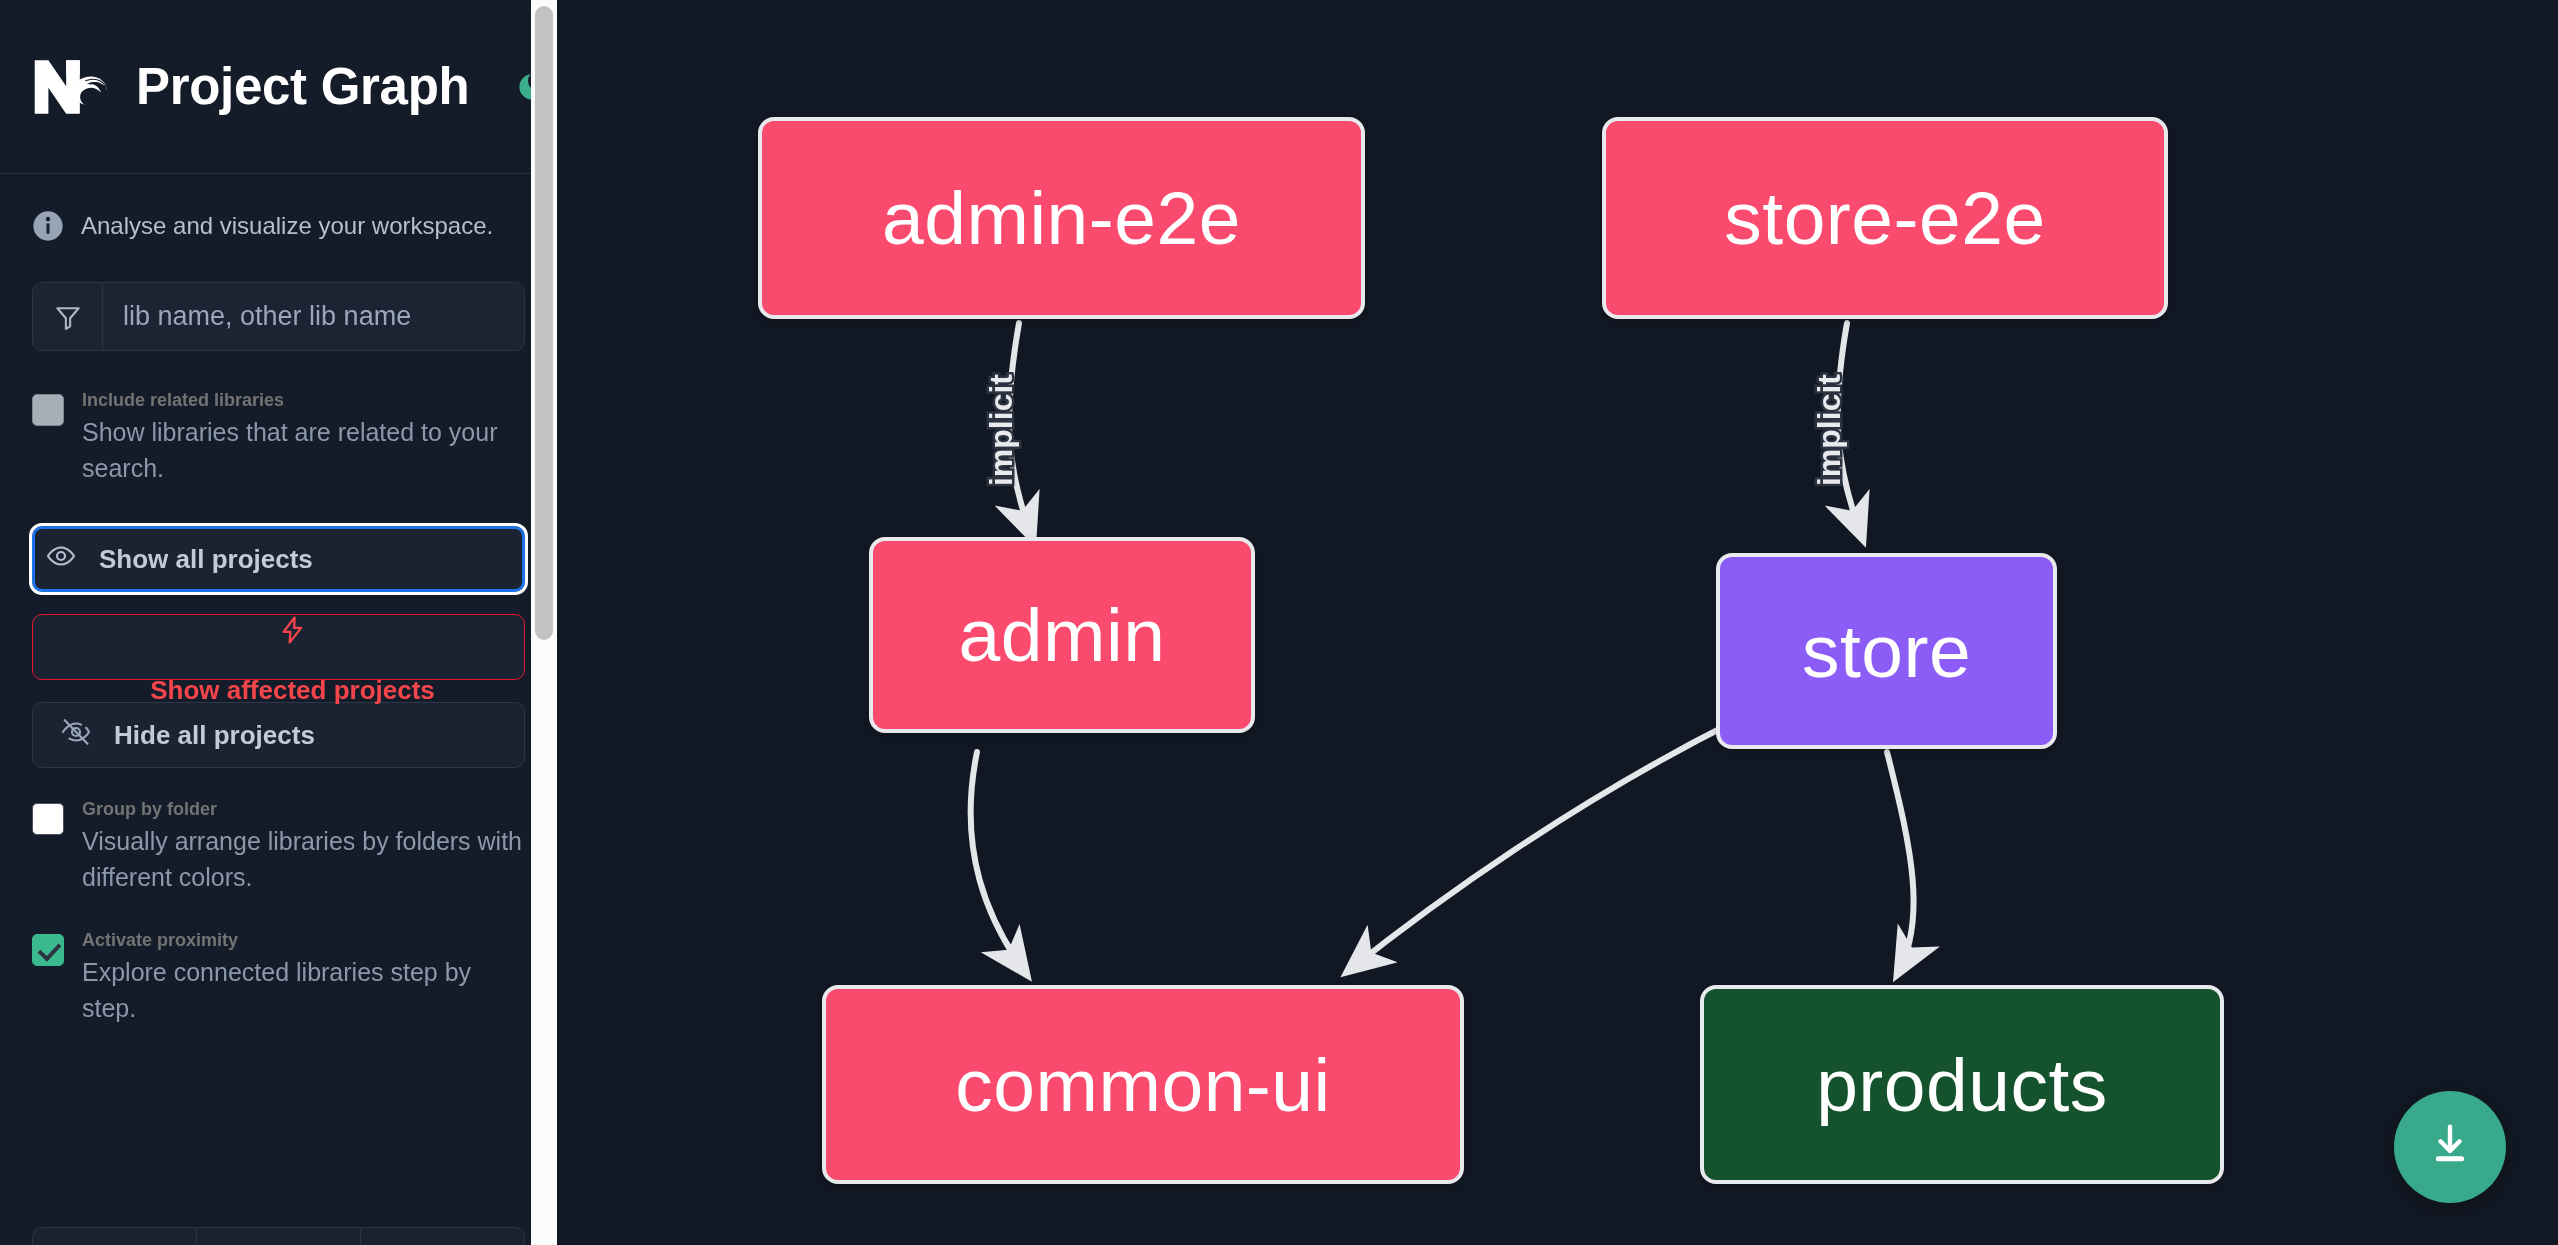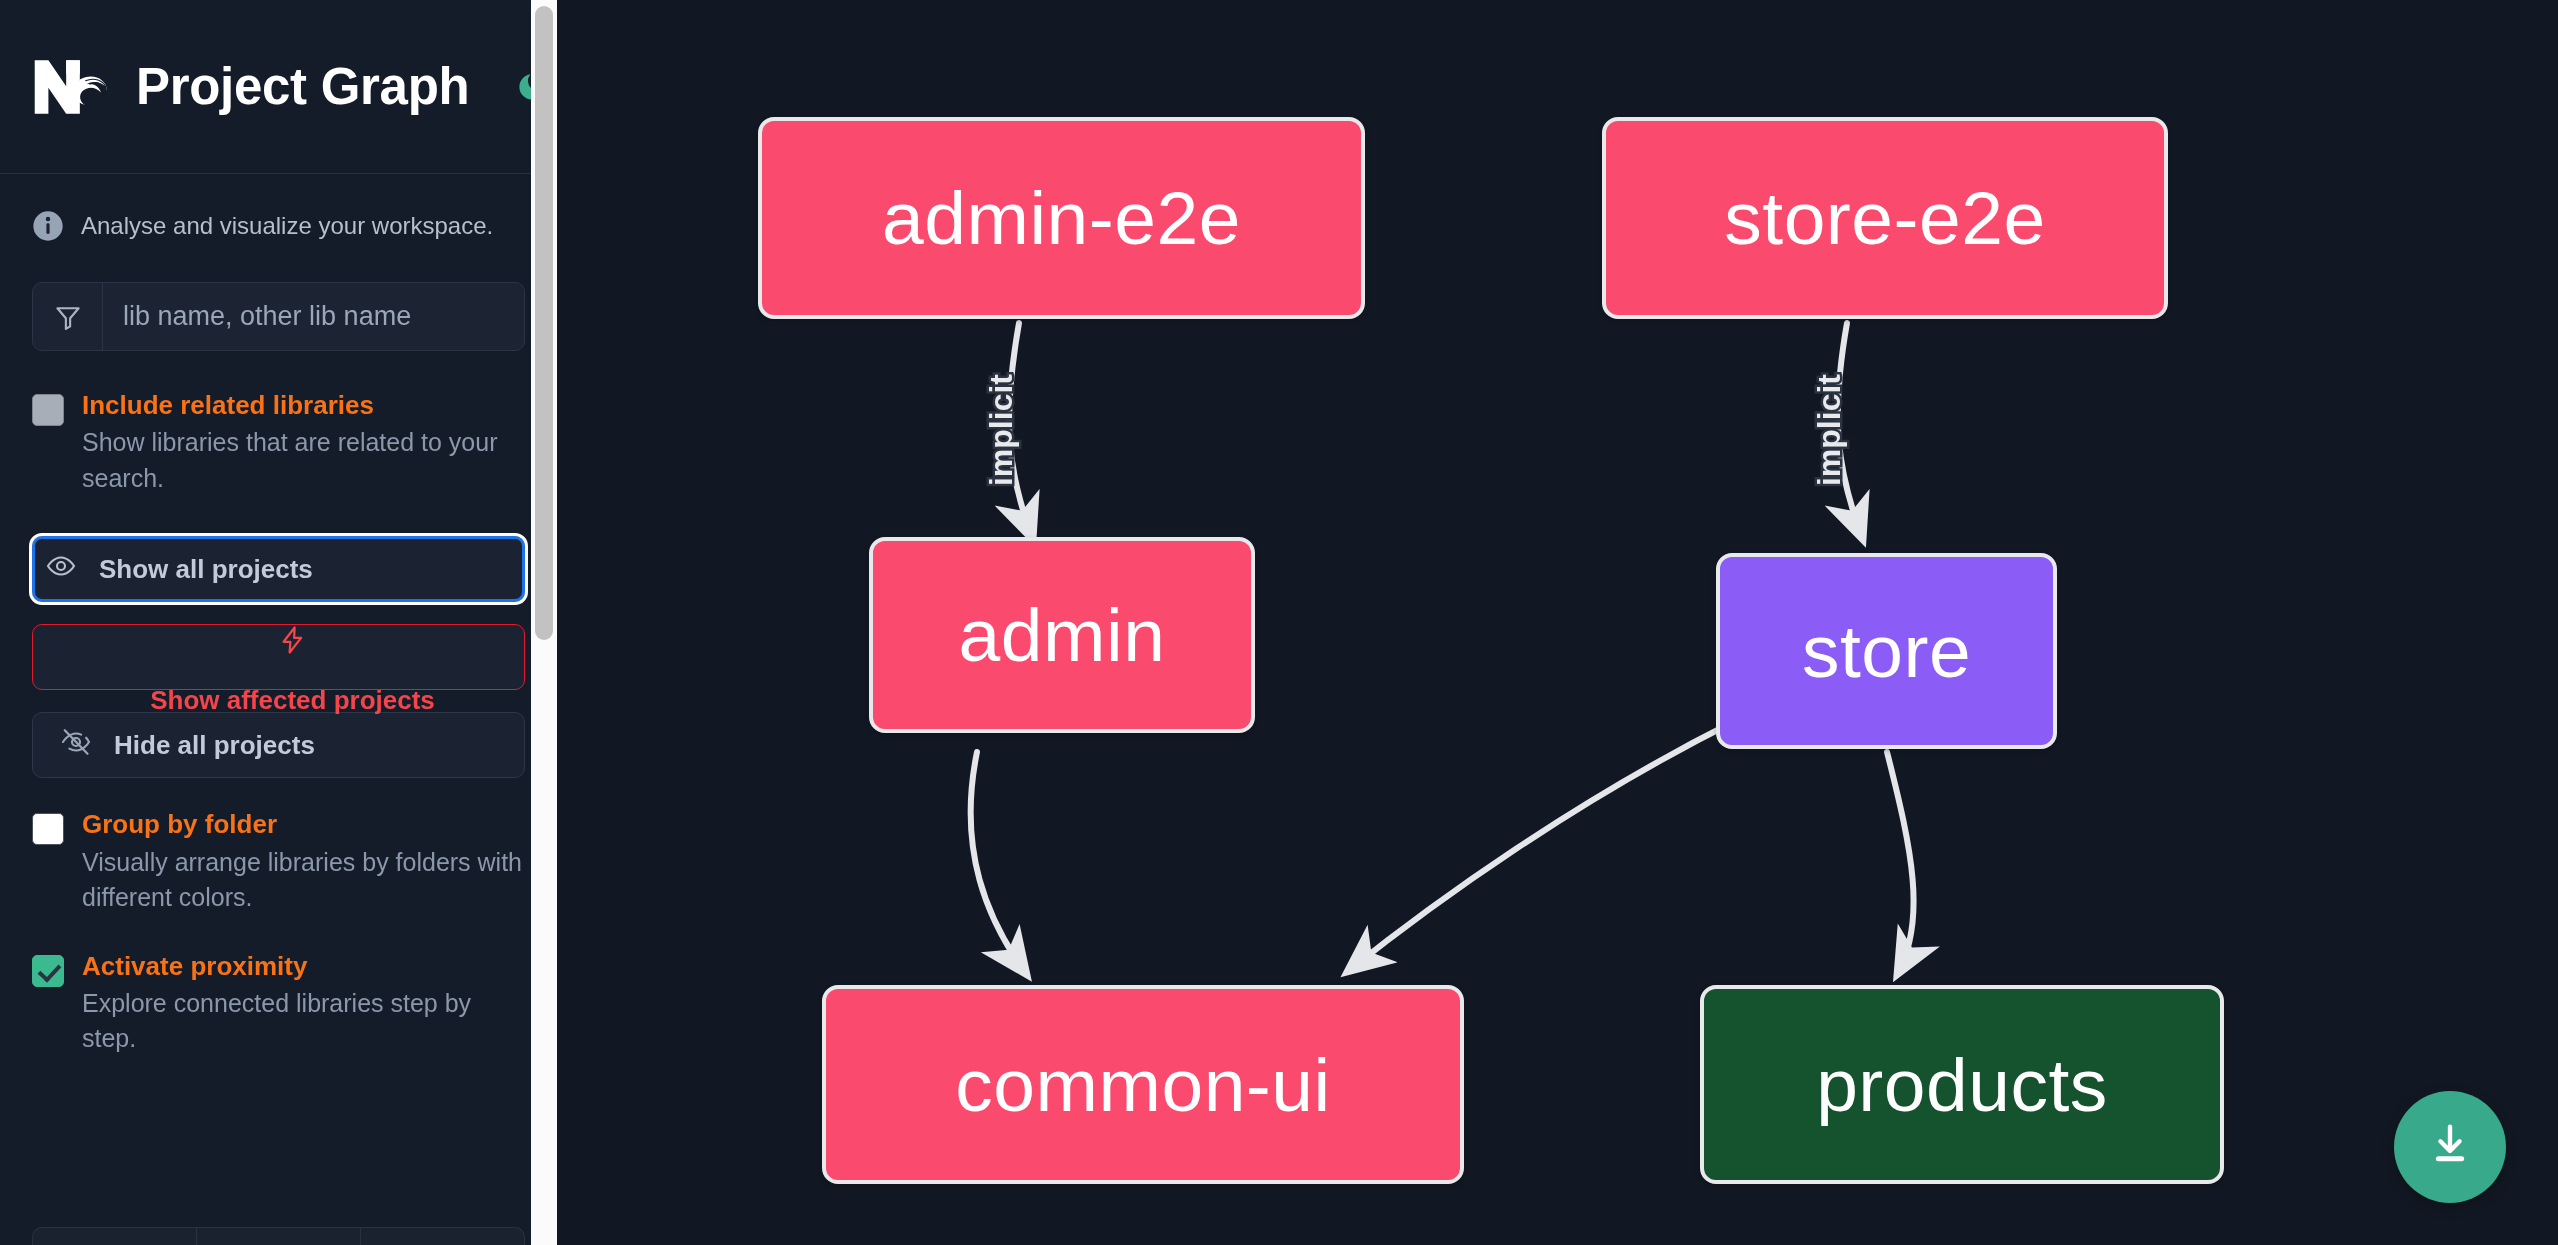--- a/index.html
+++ b/index.html
@@ -126,23 +126,23 @@
     content: "";
     position: absolute;
     left: 10px; top: 4px;
     width: 9px; height: 17px;
     border: solid #2c3340;
     border-width: 0 4px 4px 0;
     transform: rotate(43deg);
   }
   .check-texts { flex: 1; }
   .check-label {
-    font-size: 26px;
+    font-size: 18px;
     font-weight: 700;
-    color: #f97316;
+    color: #737373;
     line-height: 1.28;
   }
   .check-desc {
     font-size: 25px;
     color: #8b98ab;
     line-height: 1.42;
     margin-top: 3px;
     max-width: 450px;
   }
 

